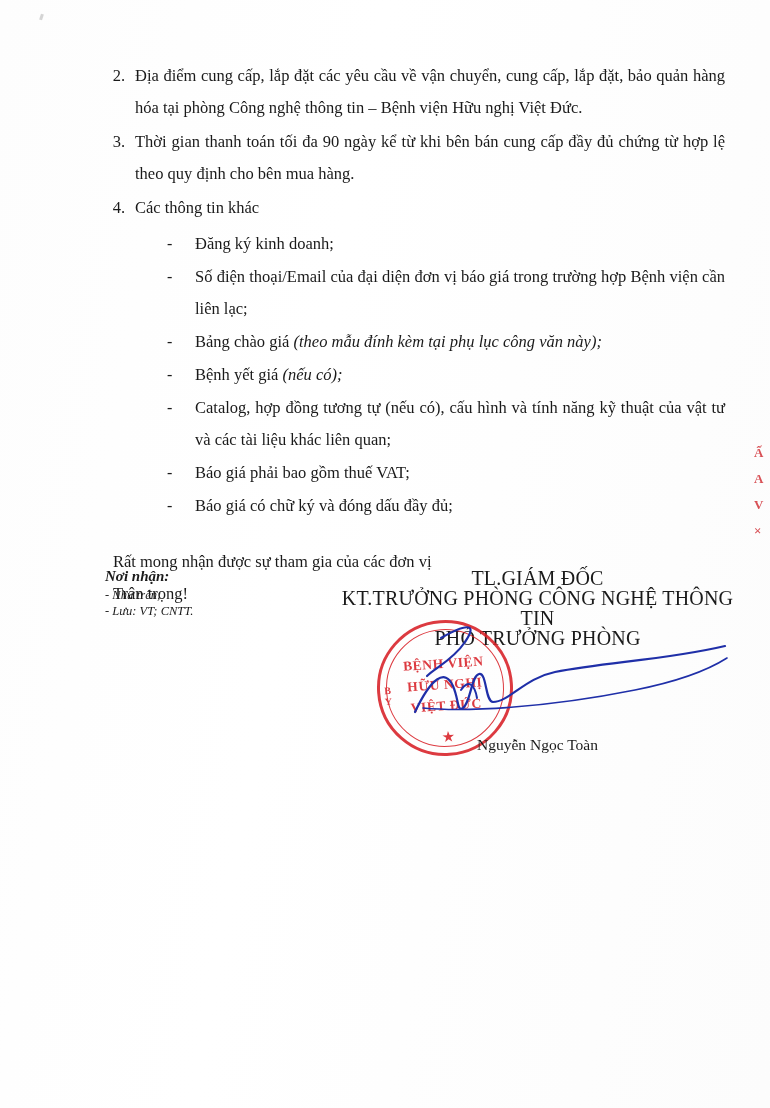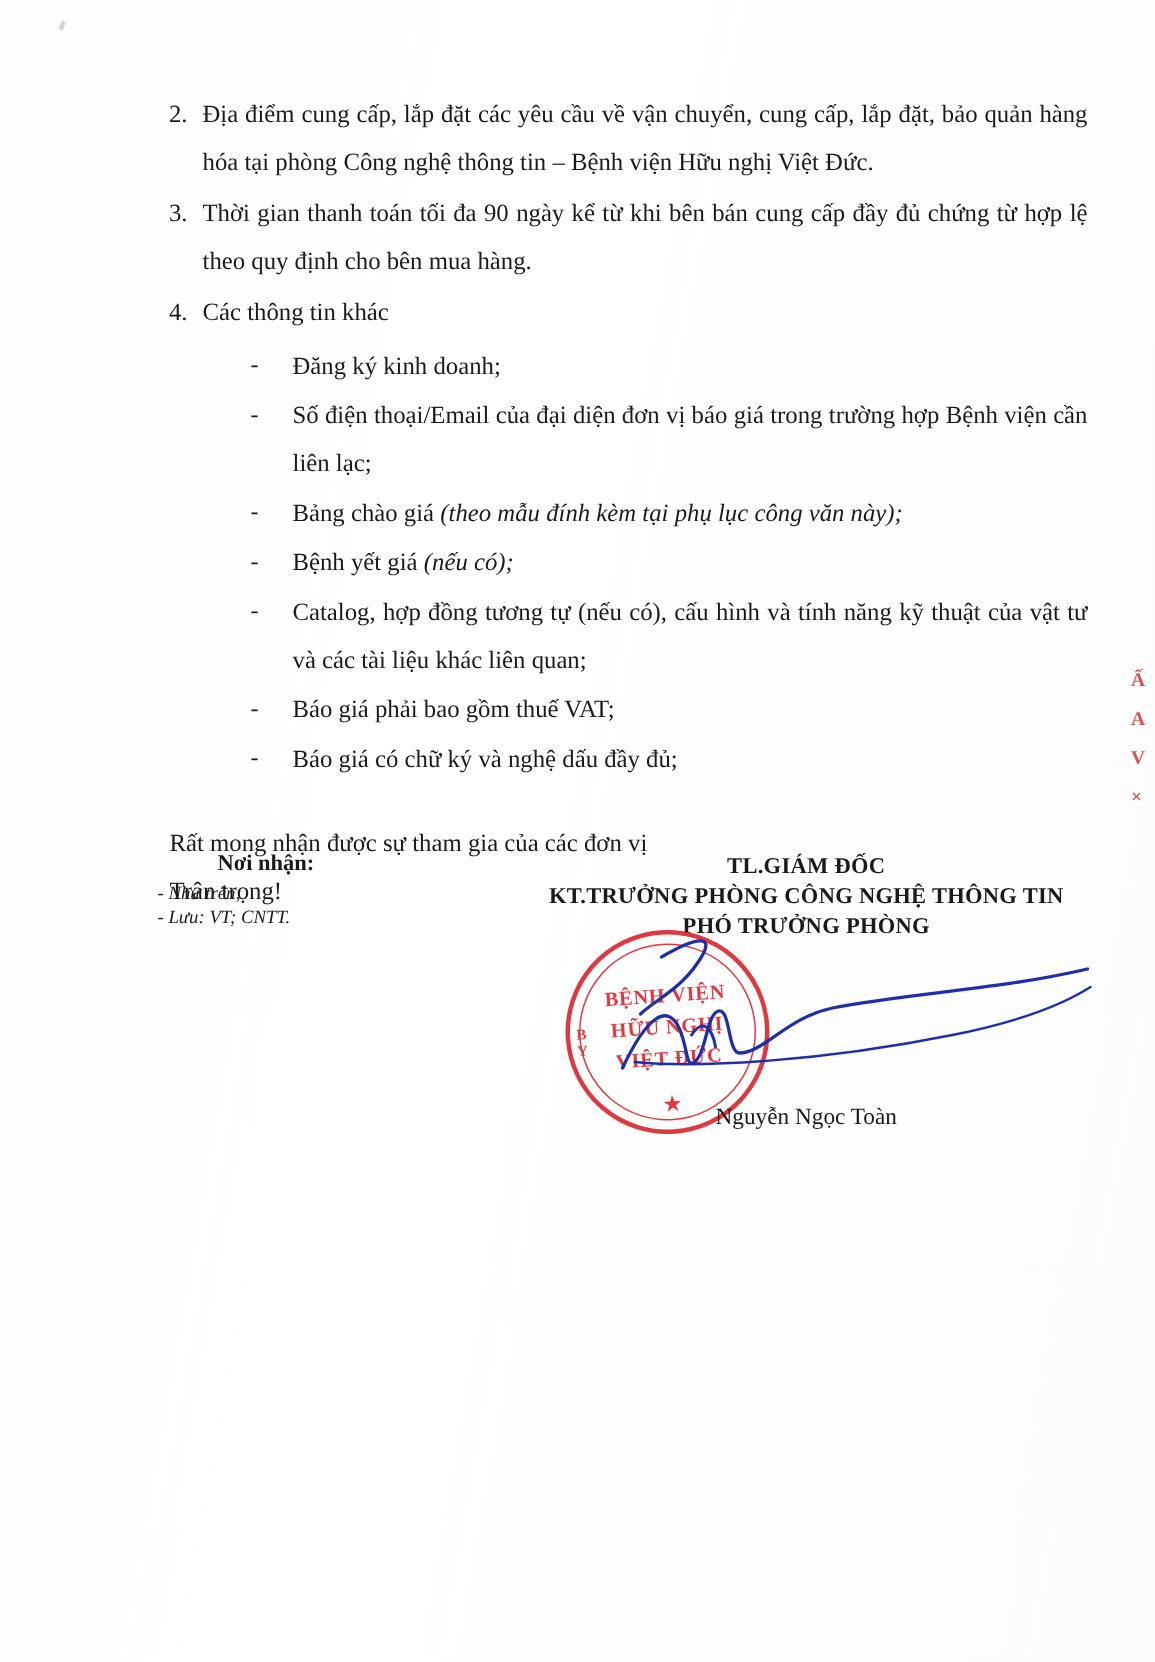--- a/index.html
+++ b/index.html
@@ -100,39 +100,39 @@
     height: 230px;
   }
   .recipients {
     position: absolute;
     left: 0;
     top: 0;
     width: 220px;
   }
   .recipients-title {
     font-weight: bold;
+    font-style: italic;
     font-size: 15px;
     margin-bottom: 2px;
-    margin-left: 40px;
   }
   .recipients-line {
     font-size: 12.5px;
     line-height: 16px;
     font-style: italic;
   }
   .authority {
     position: absolute;
     left: 225px;
     top: 0;
     width: 415px;
     text-align: center;
   }
   .authority-line {
-    font-weight: bold;
-    font-size: 15px;
+    font-weight: normal;
+    font-size: 20px;
     line-height: 20px;
     letter-spacing: 0.2px;
   }
   .signer-name {
     position: absolute;
     left: 225px;
     top: 168px;
     width: 415px;
     text-align: center;
     font-weight: normal;
@@ -266,21 +266,21 @@
       <li class="dash-item">
         <span class="dash-marker">-</span>
         <span class="dash-text"><span>Catalog, hợp đồng tương tự (nếu có), cấu hình và tính năng kỹ thuật của vật tư và các tài liệu khác liên quan;</span><span class="ital"></span></span>
       </li>
       <li class="dash-item">
         <span class="dash-marker">-</span>
         <span class="dash-text"><span>Báo giá phải bao gồm thuế VAT;</span><span class="ital"></span></span>
       </li>
       <li class="dash-item">
         <span class="dash-marker">-</span>
-        <span class="dash-text"><span>Báo giá có chữ ký và nghệ dấu đầy đủ;</span><span class="ital"></span></span>
+        <span class="dash-text"><span>Báo giá có chữ ký và đóng dấu đầy đủ;</span><span class="ital"></span></span>
       </li>
     </ul>
 
     <div class="closing">
       <div>Rất mong nhận được sự tham gia của các đơn vị</div>
       <div>Trân trọng!</div>
     </div>
   </div>
 
   <div class="signature-block">

